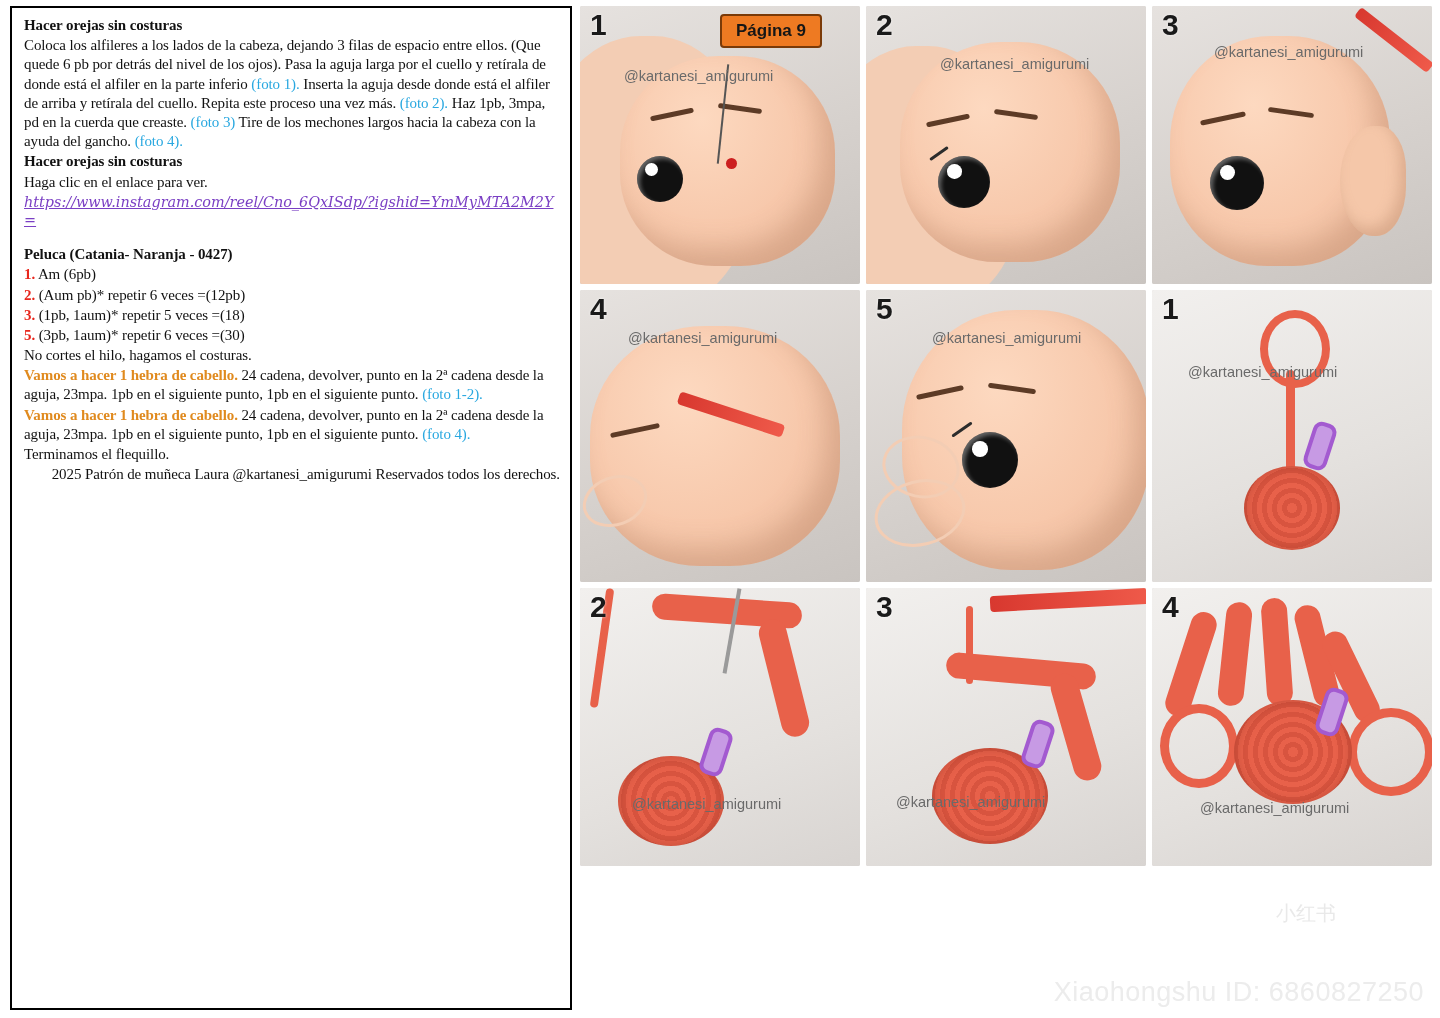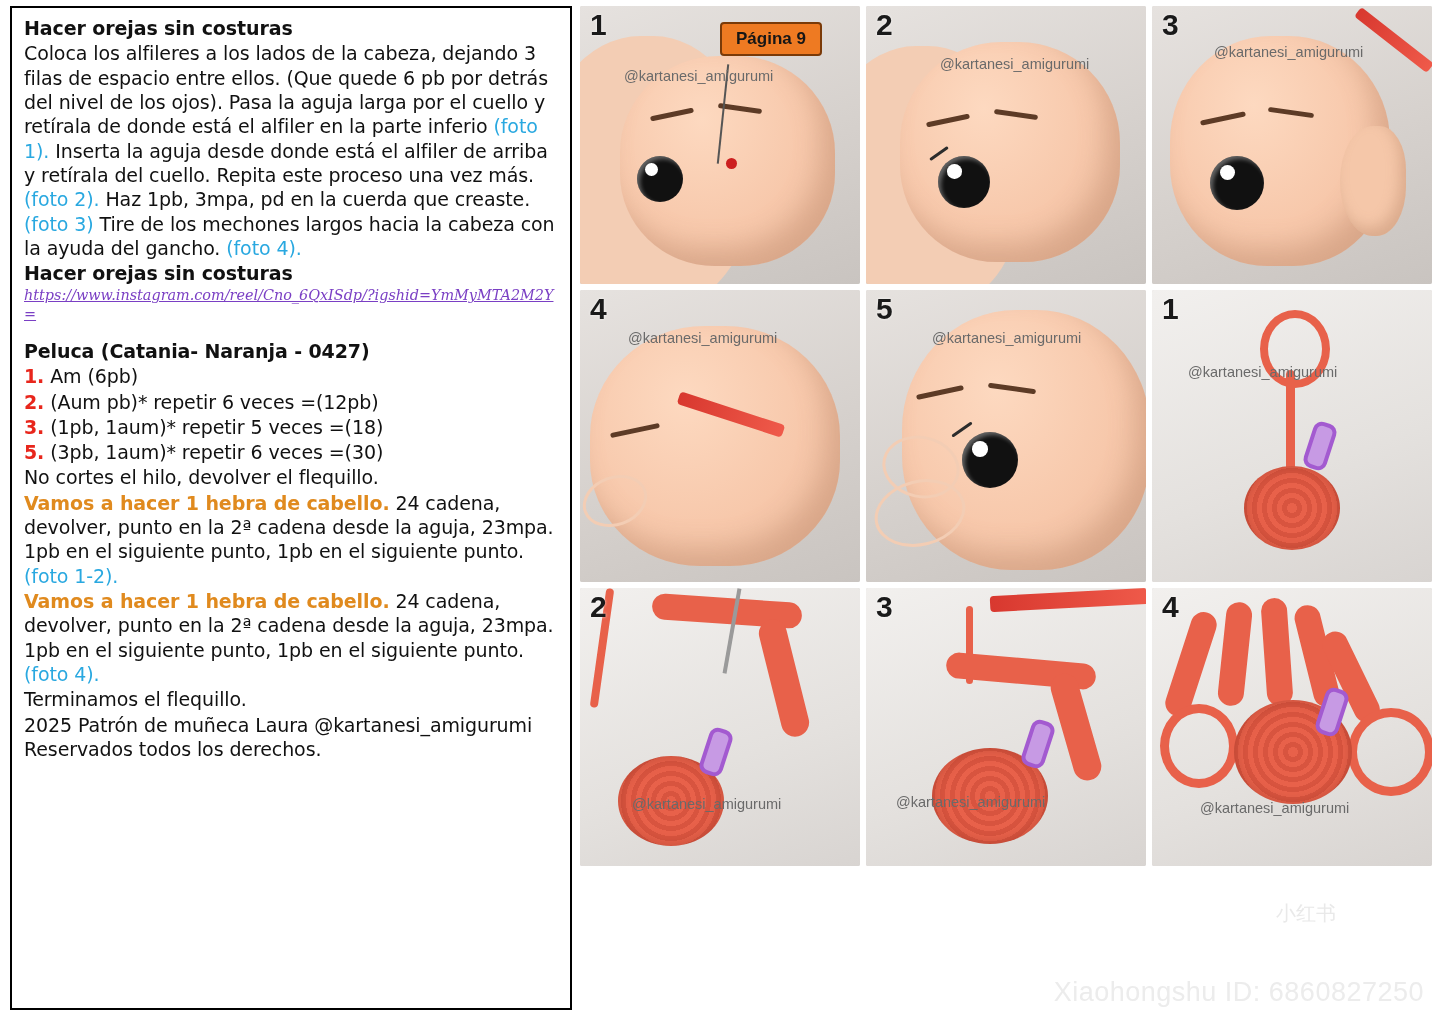--- a/index.html
+++ b/index.html
@@ -21,41 +21,42 @@
     left:10px;top:6px;
     width:562px;height:1004px;
     border:2px solid #000;
     background:#fff;
     box-sizing:border-box;
     padding:8px 10px 4px 12px;
     overflow:hidden;
   }
   .text-panel p{
     margin:0 0 1px 0;
-    font-size:19px;
+    font-size:15px;
     line-height:1.28;
     color:#111;
     letter-spacing:-0.1px;
+    font-family:Liberation Serif, serif;
   }
   .redb{color:#e8261c;font-weight:bold;}
   .blue{color:#29a8e0;}
   .orange{color:#e08a1e;font-weight:bold;}
   .link{
     color:#7a3fc4;
     text-decoration:underline;
     font-style:italic;
     font-family:"DejaVu Serif", serif;
     font-size:14.4px;
     word-break:break-all;
     display:block;
     line-height:1.3;
   }
   .num{color:#e8261c;font-weight:bold;}
   .hdr{font-size:15.2px;}
-  .footer{font-size:14.6px;line-height:1.3;}
+  .footer{font-size:14.6px;line-height:1.3;text-align:right;}
 
   
   .grid{
     position:absolute;
     left:580px;top:6px;
     width:852px;
   }
   .row{display:flex;gap:6px;margin-bottom:6px;}
   .cell{
     position:relative;
@@ -80,21 +81,21 @@
   .wm{
     position:absolute;
     font-size:14.5px;
     color:#6a6a6a;
     font-family:"Liberation Sans", sans-serif;
     z-index:5;
     white-space:nowrap;
   }
   .pagina{
     position:absolute;
-    left:140px;top:16px;
+    left:140px;top:8px;
     background:#ee7a22;
     border:2px solid #7a3a08;
     border-radius:4px;
     color:#161616;
     font-weight:bold;
     font-size:17px;
     padding:5px 14px;
     z-index:8;
     font-family:"Liberation Sans", sans-serif;
   }
@@ -197,31 +198,32 @@
   <div class="text-panel">
 
     <p class="hdr redb">Hacer orejas sin costuras</p>
 
     <p>
       <span>Coloca los alfileres a los lados de la cabeza, dejando 3 filas de espacio entre ellos. (Que quede 6 pb por detrás del nivel de los ojos). Pasa la aguja larga por el cuello y retírala de donde está el alfiler en la parte inferio </span><span class="blue">(foto 1).</span><span> Inserta la aguja desde donde está el alfiler de arriba y retírala del cuello. Repita este proceso una vez más. </span><span class="blue">(foto 2).</span><span> Haz 1pb, 3mpa, pd en la cuerda que creaste. </span><span class="blue">(foto 3)</span><span> Tire de los mechones largos hacia la cabeza con la ayuda del gancho. </span><span class="blue">(foto 4).</span>
     </p>
 
 
     <p class="hdr redb">Hacer orejas sin costuras</p>
+    <p>Haga clic en el enlace para ver.</p>
 
     <a class="link" href="#">https://www.instagram.com/reel/Cno_6QxISdp/?igshid=YmMyMTA2M2Y=</a>
 
     <p class="redb" style="margin-top:15px">Peluca  (Catania- Naranja - 0427)</p>
 
     <p><span class="num">1.</span> <span>Am    (6pb)</span></p>
     <p><span class="num">2.</span> <span>(Aum pb)* repetir 6 veces =(12pb)</span></p>
     <p><span class="num">3.</span> <span>(1pb, 1aum)* repetir 5 veces    =(18)</span></p>
     <p><span class="num">5.</span> <span>(3pb, 1aum)* repetir 6 veces        =(30)</span></p>
 
-    <p>No cortes el hilo, devolver el flequillo.</p>
+    <p>No cortes el hilo, hagamos el costuras.</p>
 
     <p>
       <span class="orange">Vamos a hacer 1 hebra de cabello.</span><span> 24 cadena, devolver, punto en la 2ª cadena desde la aguja, 23mpa. 1pb en el siguiente punto, 1pb en el siguiente punto. </span><span class="blue">(foto 1-2).</span>
     </p>
 
 
     <p>
       <span class="orange">Vamos a hacer 1 hebra de cabello.</span><span> 24 cadena, devolver, punto en la 2ª cadena desde la aguja, 23mpa. 1pb en el siguiente punto, 1pb en el siguiente punto. </span><span class="blue">(foto 4).</span>
     </p>
 

